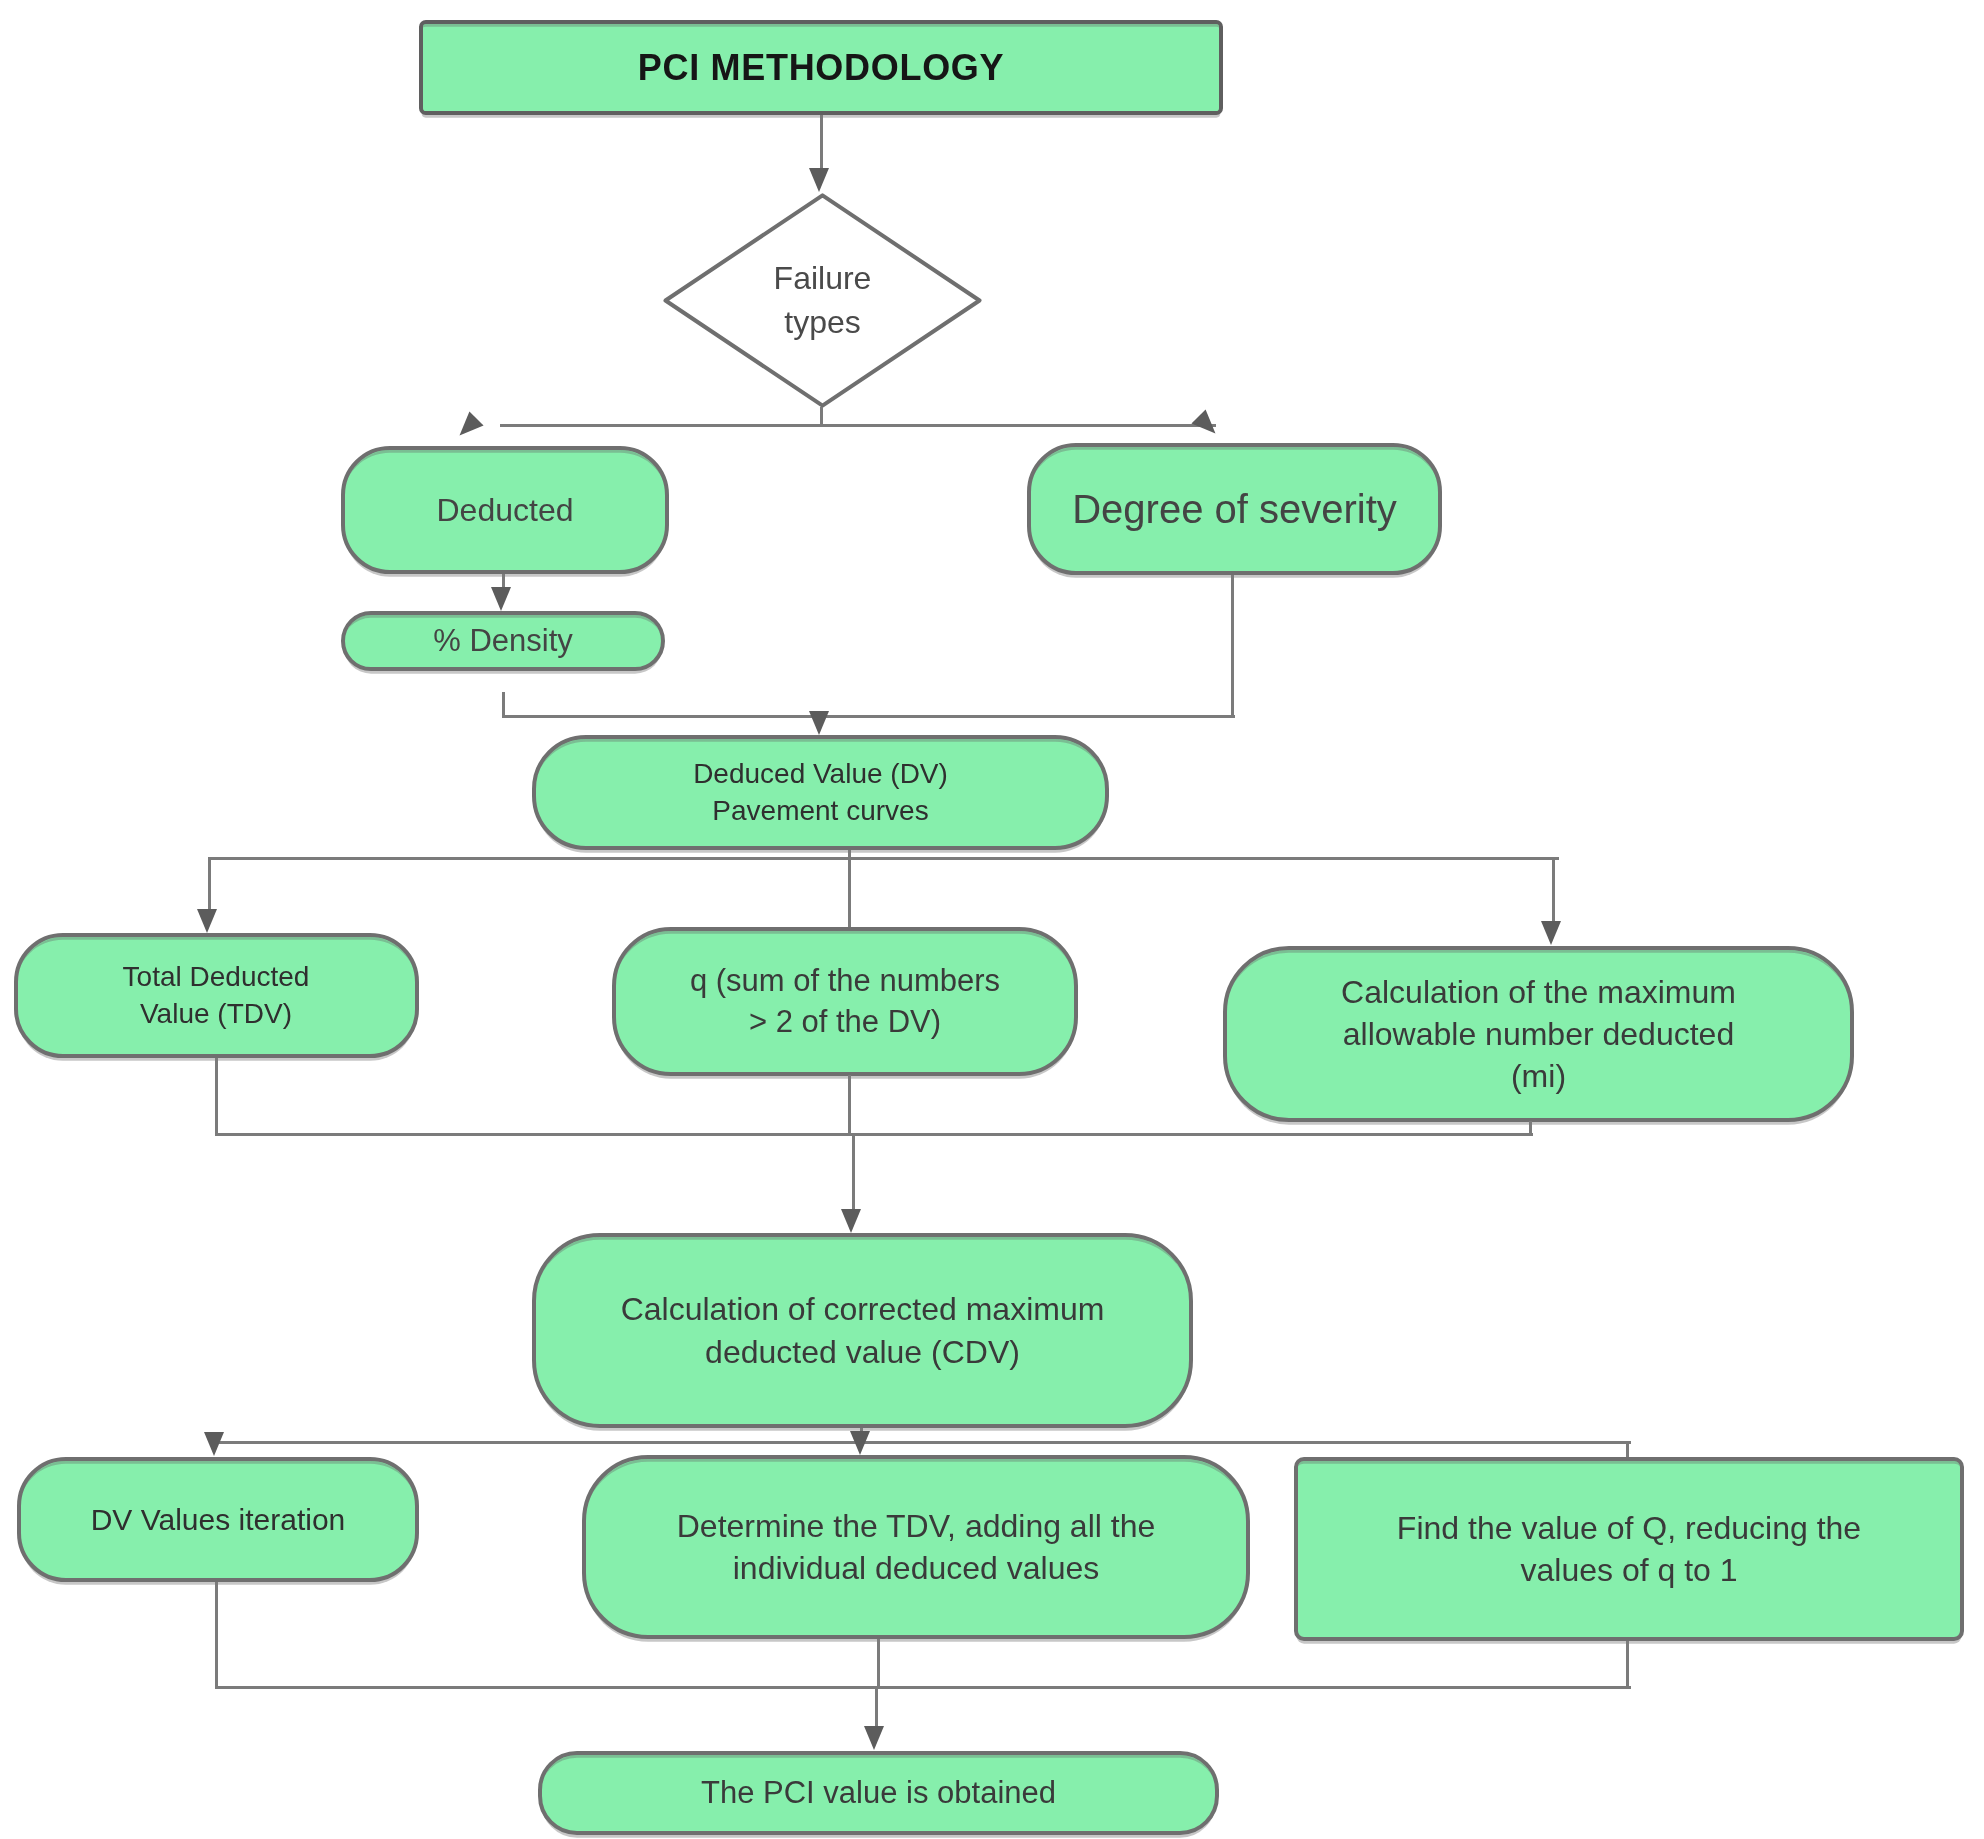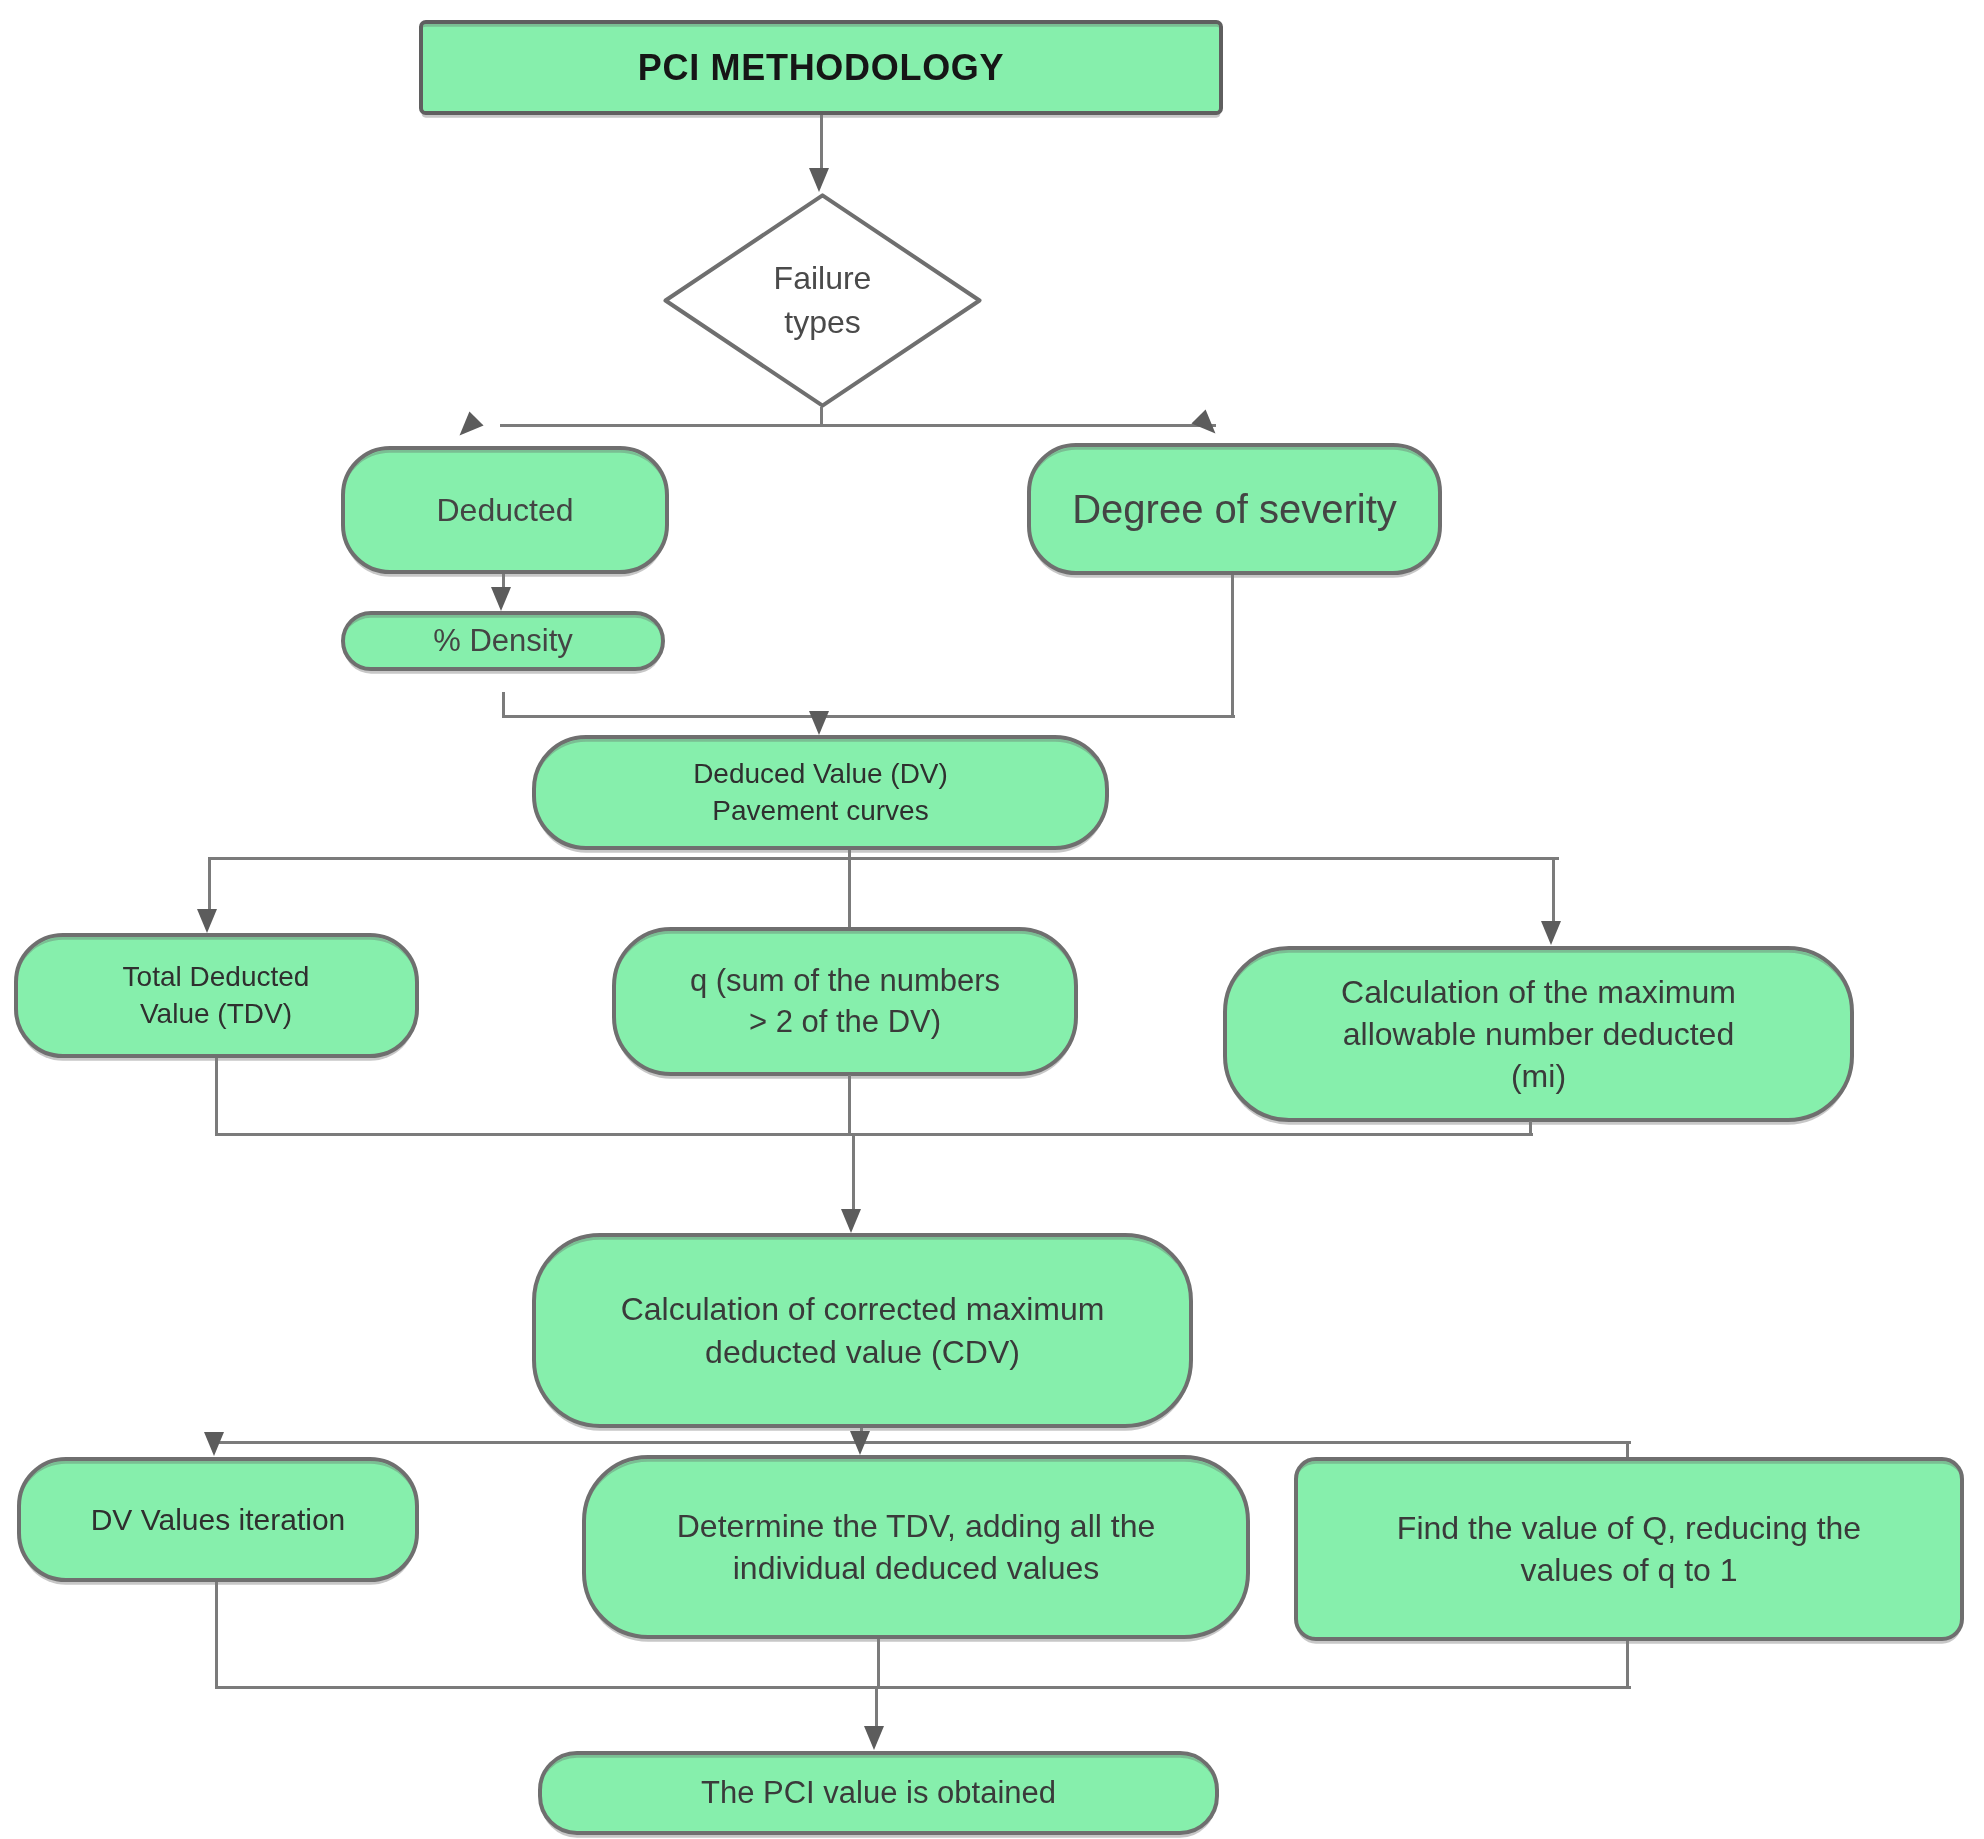--- a/index.html
+++ b/index.html
@@ -33,21 +33,21 @@
   #n-measures{left:341px;top:446px;width:328px;height:128px;border-radius:49px;font-size:32px;color:#444;}
   #n-degree{left:1027px;top:443px;width:415px;height:132px;border-radius:49px;font-size:40px;color:#444;}
   #n-density{left:341px;top:611px;width:324px;height:60px;border-radius:38px;font-size:31px;color:#444;}
   #n-dv{left:532px;top:735px;width:577px;height:115px;border-radius:54px;font-size:28px;color:#2f2f2f;}
   #n-tdv{left:13.5px;top:933px;width:405px;height:125px;border-radius:49px;font-size:28px;color:#2f2f2f;}
   #n-q{left:612px;top:927px;width:466px;height:149px;border-radius:59px;font-size:31px;color:#3a3a3a;}
   #n-mi{left:1223px;top:946px;width:631px;height:176px;border-radius:66px;font-size:32px;color:#3a3a3a;}
   #n-cdv{left:532px;top:1233px;width:661px;height:195px;border-radius:68px;font-size:32px;color:#3a3a3a;}
   #n-dviter{left:17px;top:1457px;width:402px;height:125px;border-radius:49px;font-size:30px;color:#2f2f2f;}
   #n-determine{left:542px;top:1455px;width:668px;height:184px;border-radius:66px;font-size:32px;color:#3a3a3a;margin-left:40px;}
-  #n-findq{left:1294px;top:1457px;width:670px;height:184px;border-radius:22px;font-size:32px;color:#3a3a3a;}
+  #n-findq{left:1294px;top:1457px;width:670px;height:184px;border-radius:10px;font-size:32px;color:#3a3a3a;}
   #n-pci{left:538px;top:1751px;width:681px;height:84px;border-radius:39px;font-size:31px;color:#3a3a3a;align-items:center;}
   
   .diamond-wrap{position:absolute;left:662px;top:192px;width:321px;height:217px;}
   .diamond-wrap svg{position:absolute;left:0;top:0;}
   .diamond-label{
     position:absolute;left:0;top:0;width:100%;height:100%;
     display:flex;align-items:center;justify-content:center;text-align:center;
     font-size:32px;color:#4a4a4a;white-space:pre-line;line-height:1.35;
   }
   

